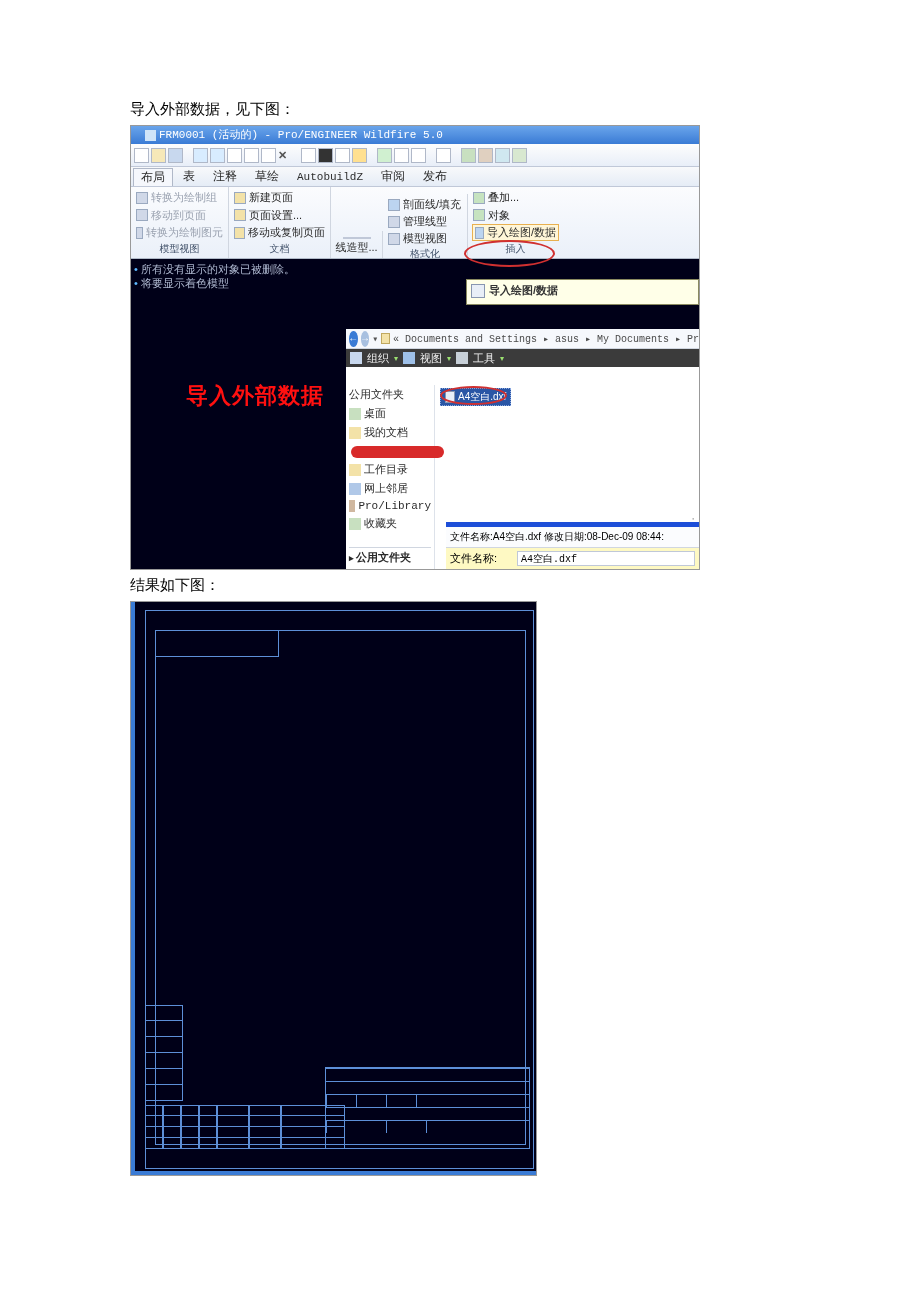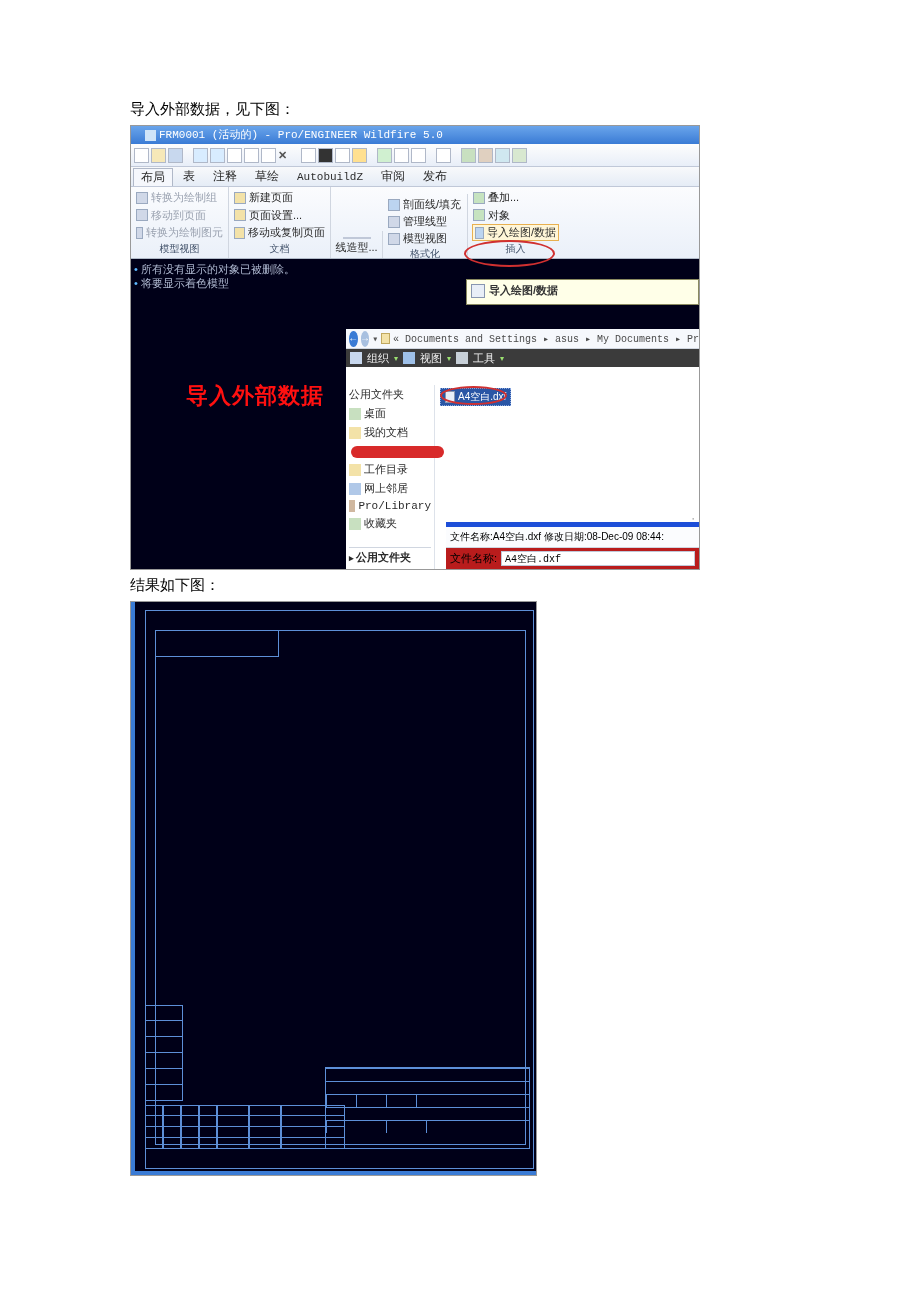--- a/index.html
+++ b/index.html
@@ -42,21 +42,21 @@
     .odl-side .sitem { display:flex; align-items:center; gap:3px; font-size:11px; color:#2a2a2a;}
     .odl-side .sitem .si { width:12px; height:12px; }
     .odl-side .sfoot { margin-top:auto; font-weight:bold; color:#2a2a2a; padding:2px 0; border-top:1px solid #d0d6e0;}
     .odl-side .sfoot::before { content:"▸ "; font-size:9px;}
     .odl-main { flex:1; position:relative; padding:3px 5px; }
     .odl-file { display:inline-flex; align-items:center; gap:3px; background:#2a56a5; color:#fff; border:1px dotted #8aa8e0; padding:1px 4px; font-size:10px;}
     .odl-file .fi { width:10px; height:12px; background:#e8eef8; border:1px solid #8896b0;}
     .circle-mark2 { position:absolute; left:309px; top:260px; width:67px; height:19px; border:2px solid #d03030; border-radius:50%/50%; z-index:10;}
     .redscribble { position:absolute; left:220px; top:320px; width:93px; height:12px; background:#d82a2a; border-radius:6px; z-index:10;}
     .odl-info { position:absolute; bottom:22px; right:0; left:100px; font-size:10px; border-top:5px solid #1d4ed8; padding:3px 4px; background:#fbfcfe; white-space:nowrap;}
-    .odl-fn { position:absolute; bottom:0; right:0; left:100px; display:flex; align-items:center; gap:4px; padding:3px 4px; background:#b91c1c; border-top:1px solid #d0d6e0;}
+    .odl-fn { position:absolute; bottom:0; right:0; left:100px; display:flex; align-items:center; gap:20px; padding:3px 4px; background:#fef9c3; border-top:1px solid #d0d6e0;}
     .odl-fn input { flex:1; font-size:10px; padding:1px 3px; border:1px solid #c0c8d8; font-family:"Courier New",monospace;}
     
     .s2 { width: 407px; height: 575px; background:#000018; position:relative; margin-top:5px;}
     .frame-outer { position:absolute; left:14px; top:8px; right:2px; bottom:6px; border:1px solid #5d8fd8;}
     .frame-inner { position:absolute; left:24px; top:28px; right:10px; bottom:30px; border:1px solid #5d8fd8;}
     .inner-topbox { position:absolute; left:0; top:0; width:123px; height:26px; border-right:1px solid #5d8fd8; border-bottom:1px solid #5d8fd8;}
     .redlabel2 { position:absolute; left:68px; top:295px; color:#ff1010; font-weight:bold; font-size:28px; font-family:"SimHei",sans-serif; letter-spacing:1px;}
     .titleblock { position:absolute; right:6px; bottom:26px; height:82px; width:205px; border:1px solid #5d8fd8;}
     .titleblock div { border-top:1px solid #5d8fd8;}
     .titleblock .r1{height:13px;} .titleblock .r2{height:13px;} .titleblock .r3{height:13px; display:flex;} .titleblock .r4{height:13px;} .titleblock .r5{height:13px;display:flex;}

